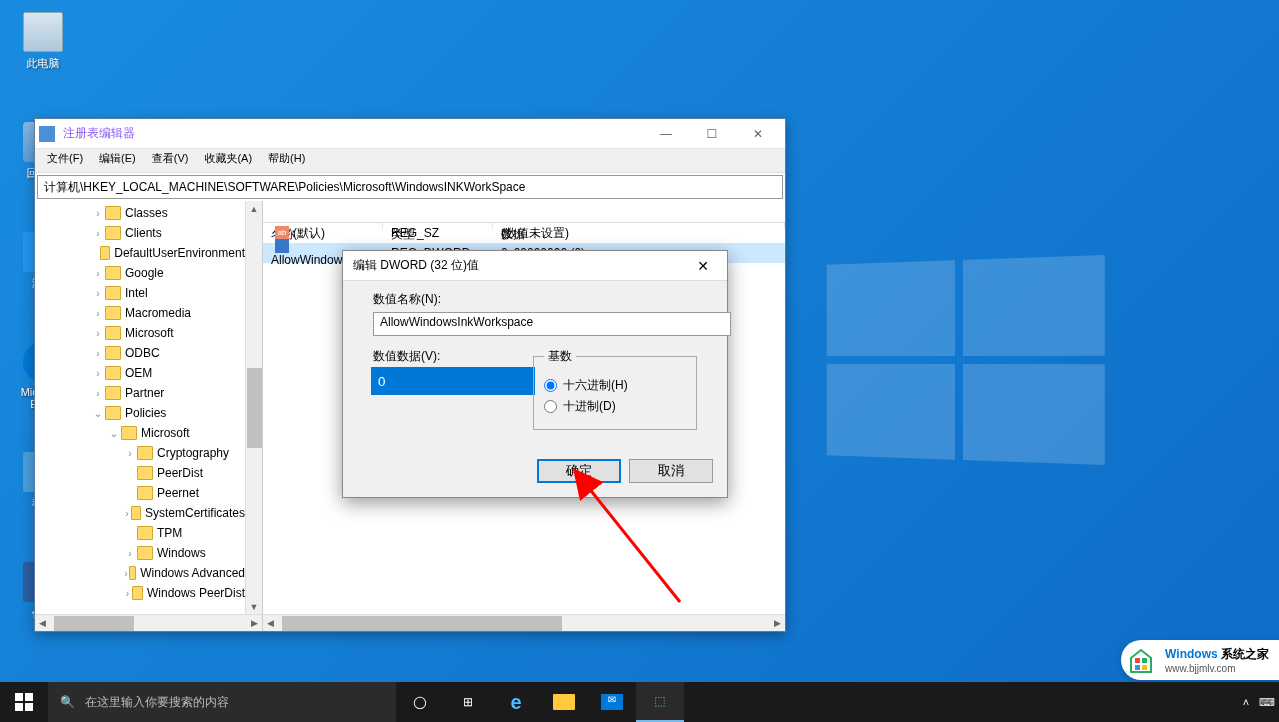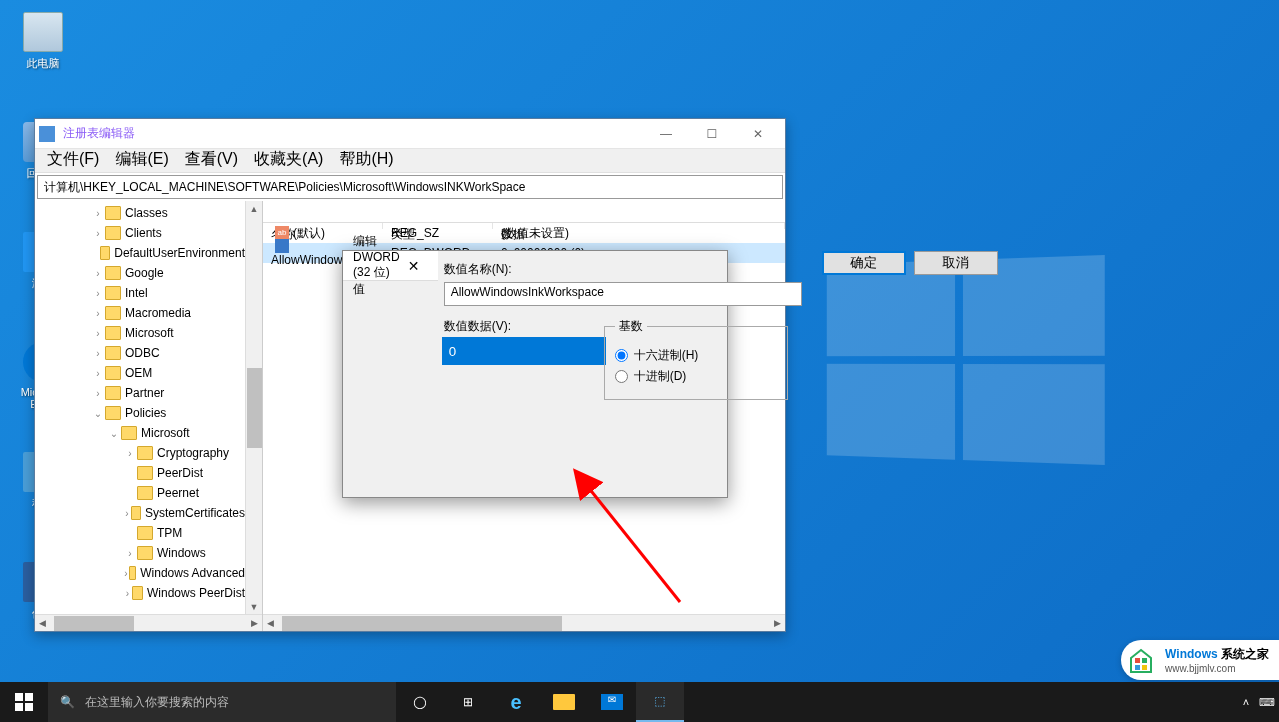--- a/index.html
+++ b/index.html
@@ -25,21 +25,21 @@
 .winlogo { position: absolute; right: 180px; top: 260px; width: 280px; height: 200px; display: grid; grid-template-columns: 1fr 1fr; grid-template-rows: 1fr 1fr; gap: 8px; transform: perspective(400px) rotateY(-8deg); }
 .winlogo div { background: rgba(255,255,255,0.18); }
 
 
 .regedit { position: absolute; left: 34px; top: 118px; width: 752px; height: 514px; background: #fff; border: 1px solid #5a7ca0; box-shadow: 0 4px 12px rgba(0,0,0,0.3); display: flex; flex-direction: column; }
 .titlebar { height: 30px; background: #fff; display: flex; align-items: center; padding: 0 4px; border-bottom: 1px solid #e5e5e5; }
 .titlebar .appicon { width: 16px; height: 16px; background: #4a90d9; margin-right: 8px; }
 .titlebar .title { flex: 1; color: #8b5cf6; }
 .titlebar .winbtns { display: flex; }
 .titlebar .winbtn { width: 46px; height: 28px; display: flex; align-items: center; justify-content: center; color: #666; }
-.menubar { height: 24px; background: #f0f0f0; display: flex; align-items: flex-end; padding: 0 4px; font-size: 16px; border-bottom: 1px solid #e0e0e0; }
+.menubar { height: 24px; background: #f0f0f0; display: flex; align-items: flex-start; padding: 0 4px; font-size: 11px; border-bottom: 1px solid #e0e0e0; }
 .menubar .menuitem { padding: 2px 8px; }
 .addressbar { height: 24px; background: #fff; border: 1px solid #999; margin: 2px; padding: 2px 6px; font-size: 12px; display: flex; align-items: center; }
 .content { flex: 1; display: flex; overflow: hidden; }
 .tree-pane { width: 228px; border-right: 1px solid #ccc; background: #fff; position: relative; display: flex; flex-direction: column; }
 .tree-wrap { flex: 1; overflow: hidden; position: relative; }
 .tree { padding: 2px 0; }
 .tree-item { display: flex; align-items: center; height: 20px; white-space: nowrap; }
 .tree-item .expander { width: 14px; text-align: center; color: #888; font-size: 10px; }
 .tree-item .folder { width: 16px; height: 14px; background: #ffd96a; border-radius: 1px; margin-right: 4px; border: 1px solid #d4a82e; }
 .scroll-vert { width: 17px; background: #f0f0f0; border-left: 1px solid #ddd; display: flex; flex-direction: column; align-items: center; justify-content: space-between; }
@@ -54,25 +54,25 @@
 .col-type { width: 110px; }
 .col-data { flex: 1; }
 .list-body { flex: 1; position: relative; }
 .list-row { display: flex; height: 20px; align-items: center; }
 .list-row .cell { padding: 0 8px; }
 .list-row .icon-ab { width: 14px; height: 14px; background: #e86; margin-left: 4px; margin-right: 4px; display: inline-block; vertical-align: middle; font-size: 8px; color: white; text-align: center; line-height: 14px; }
 .list-row .icon-dw { width: 14px; height: 14px; background: #3878c8; margin-left: 4px; margin-right: 4px; display: inline-block; vertical-align: middle; }
 .row-selected { background: #cce8ff; color: #000; }
 
 
-.dlg { position: absolute; left: 342px; top: 250px; width: 386px; height: 248px; background: #f0f0f0; border: 1px solid #888; box-shadow: 0 5px 18px rgba(0,0,0,0.4); display: flex; flex-direction: row; z-index: 10; }
+.dlg { position: absolute; left: 342px; top: 250px; width: 386px; height: 248px; background: #f0f0f0; border: 1px solid #888; box-shadow: 0 5px 18px rgba(0,0,0,0.4); display: flex; flex-direction: column; z-index: 10; }
 .dlg-title { height: 30px; background: #fff; display: flex; align-items: center; padding: 0 10px; border-bottom: 1px solid #ddd; }
 .dlg-title .t { flex: 1; }
 .dlg-title .closebtn { width: 28px; height: 24px; display: flex; align-items: center; justify-content: center; font-size: 14px; }
-.dlg-body { flex: 1; padding: 10px 6px; position: relative; }
+.dlg-body { flex: 1; padding: 10px 30px; position: relative; }
 .dlg-label { margin-bottom: 4px; }
 .dlg-input-ro { width: 358px; height: 24px; background: #fff; border: 1px solid #999; padding: 2px 6px; margin-bottom: 12px; }
 .dlg-row2 { display: flex; gap: 0; }
 .dlg-left { display: flex; flex-direction: column; }
 .dlg-input { width: 160px; height: 24px; border: 1px solid #0078d7; outline: 2px solid #0078d7; padding: 2px 4px; }
 .dlg-input::selection { background: #0078d7; color: white; }
 .dlg-fieldset { border: 1px solid #aaa; padding: 8px 10px 10px; width: 184px; }
 .dlg-fieldset legend { padding: 0 4px; }
 .dlg-radio { display: flex; align-items: center; gap: 6px; margin: 4px 0; }
 .dlg-btns { display: flex; justify-content: flex-end; gap: 8px; padding: 0 14px 14px; }

